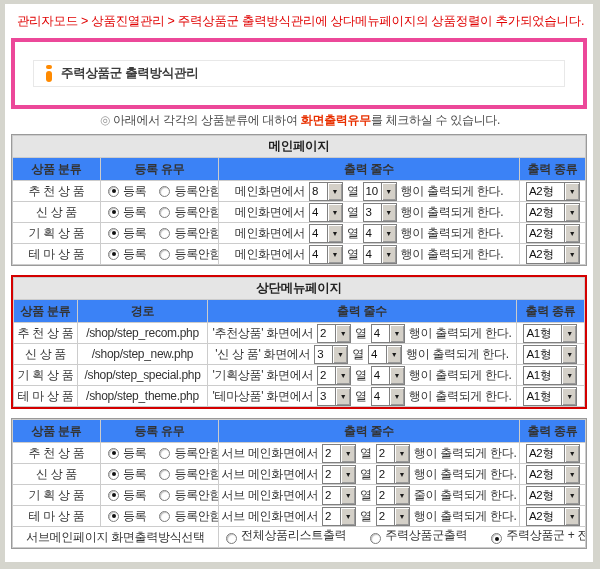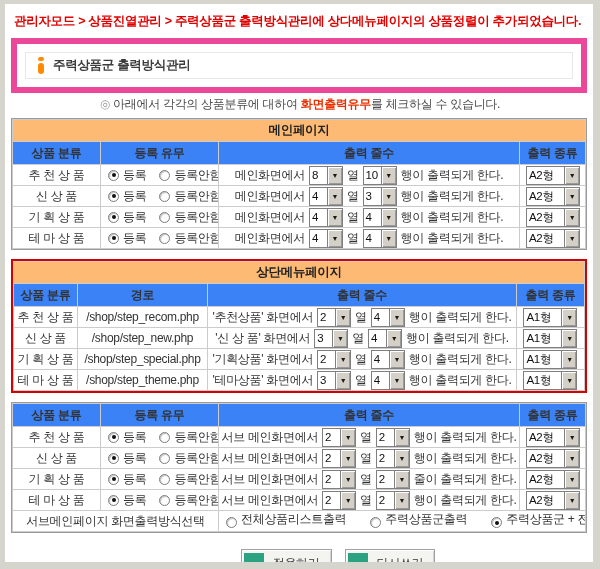--- a/index.html
+++ b/index.html
@@ -8,41 +8,41 @@
     background:#d5d5cd;
     font-family:"Liberation Sans",sans-serif;
     -webkit-font-smoothing:none;
   }
   .page{
     position:absolute;top:4px;left:5px;width:588px;height:558px;
     background:#ffffff;overflow:hidden;
   }
   .crumb{
     padding:9px 6px 5px 9px;
-    color:#e00000;font-weight:bold;font-size:12.5px;letter-spacing:-0.3px;
-  }
-  .titlebar{margin:3px 6px 0 6px;border:6px solid #ec4899;padding:8px;}
+    color:#e00000;font-weight:normal;font-size:12.5px;letter-spacing:-0.3px;text-align:center;
+  }
+  .titlebar{margin:3px 6px 0 6px;border:4px solid #ec4899;padding:18px;}
   .titlebar-inner{
     border:1px solid #e8e8e8;height:25px;display:flex;align-items:center;
     padding-left:11px;gap:9px;
   }
   .i-icon{display:flex;flex-direction:column;align-items:center;gap:2px;width:7px;}
   .i-icon .dot{width:6px;height:4px;background:#ff8a00;border-radius:2px;}
   .i-icon .bar{width:6px;height:11px;background:#ff8a00;border-radius:3px;}
   .titlebar-label{font-weight:bold;font-size:12.5px;color:#3c3c3c;letter-spacing:-0.3px;}
   .note{margin:3px 8px 5px 10px;font-size:12px;color:#4a4a4a;letter-spacing:-0.3px;text-align:center;}
   .note .bullet{color:#9a9a9a;margin-right:3px;}
   .note .em{color:#e83000;font-weight:bold;}
 
   .tbl-wrap{border:1px solid #9a9a9a;margin:2px 6px 0 6px;background:#fff;}
   .tbl-wrap.red{border:2px solid #d40000;margin-top:9px;}
   .tbl-wrap.third{margin-top:9px;}
   table.grid{width:100%;border-collapse:collapse;table-layout:fixed;font-size:12px;color:#333;letter-spacing:-0.3px;}
   table.grid td{border:1px solid #cccccc;text-align:center;padding:0 2px;height:20px;overflow:hidden;white-space:nowrap;}
-  table.grid tr.title-row td{height:21px;font-weight:bold;font-size:12.5px;background:#fdba74;color:#222;}
+  table.grid tr.title-row td{height:21px;font-weight:bold;font-size:12.5px;background:#e5e5e5;color:#222;}
   table.grid tr.head-row td{height:22px;font-weight:bold;background:#3b82f6;color:#333;}
 
   .radio-opt{display:inline-flex;align-items:center;margin:0 5px;cursor:default;}
   .radio{
     display:inline-block;width:9px;height:9px;border-radius:50%;
     background:#fff;border:1px solid #7d7d7d;
     box-shadow:inset 1px 1px 1px rgba(0,0,0,.25);
     margin-right:4px;flex:0 0 auto;
   }
   .radio.checked{position:relative;}

